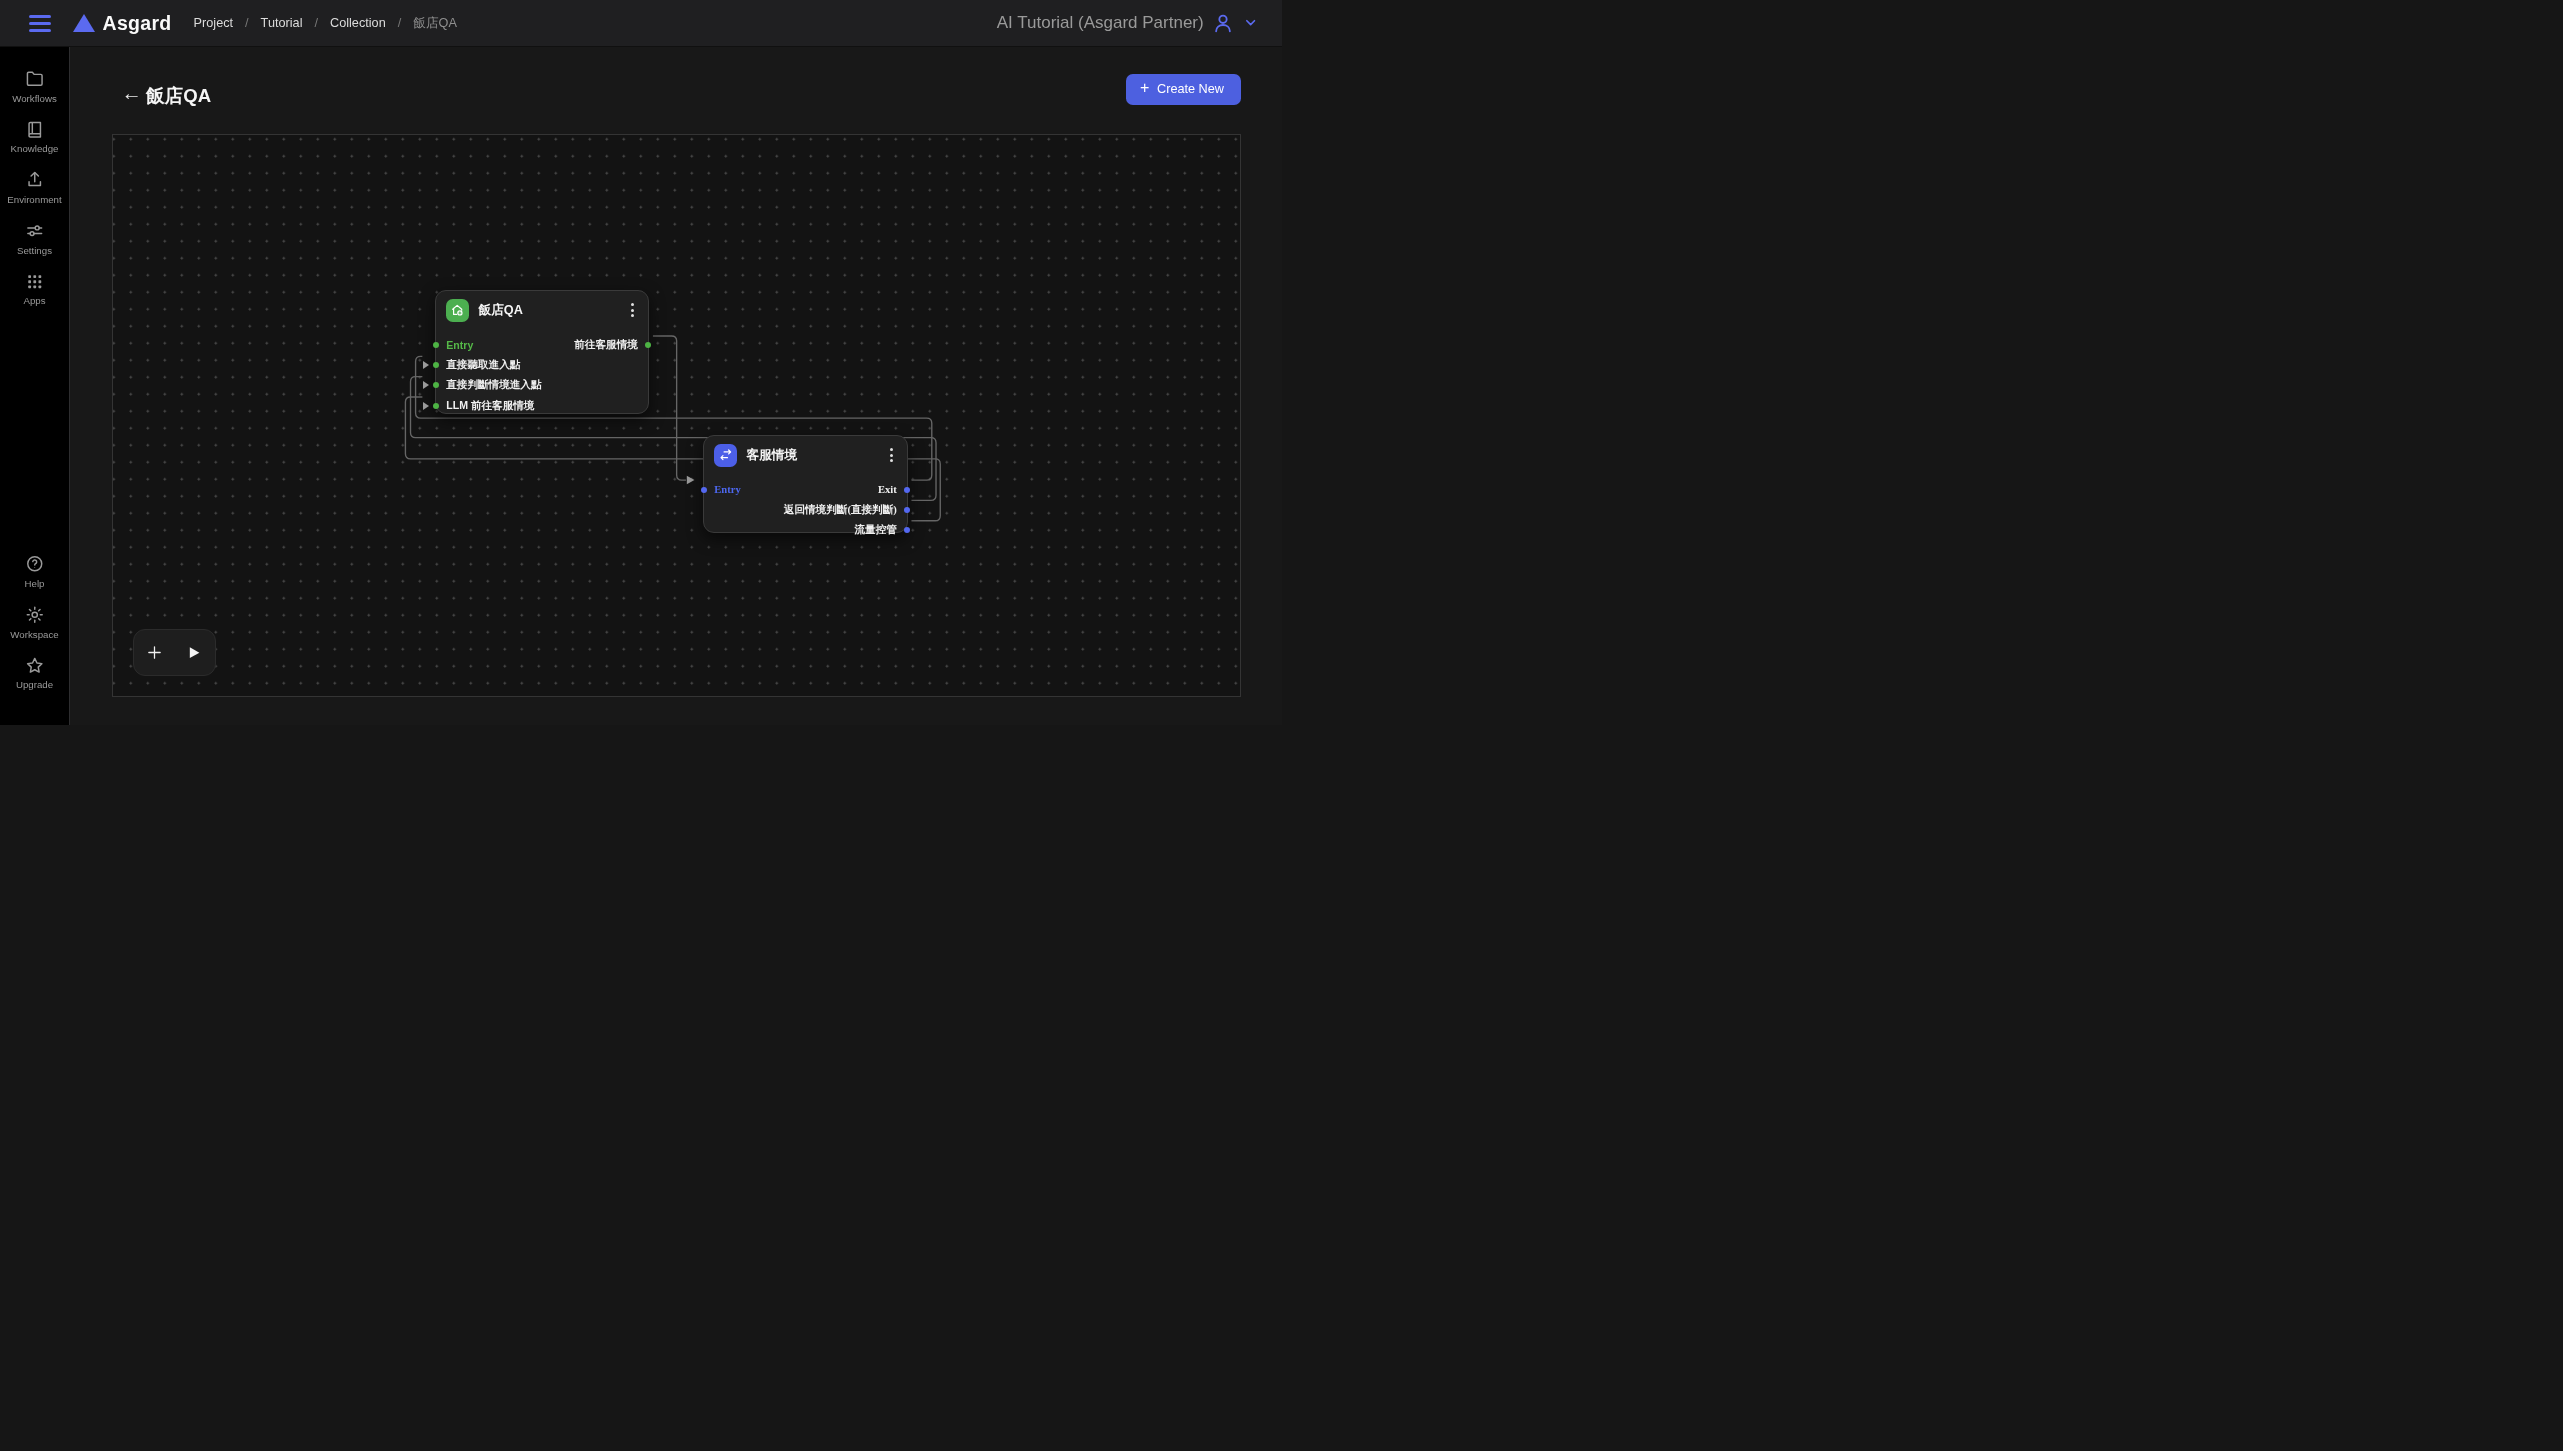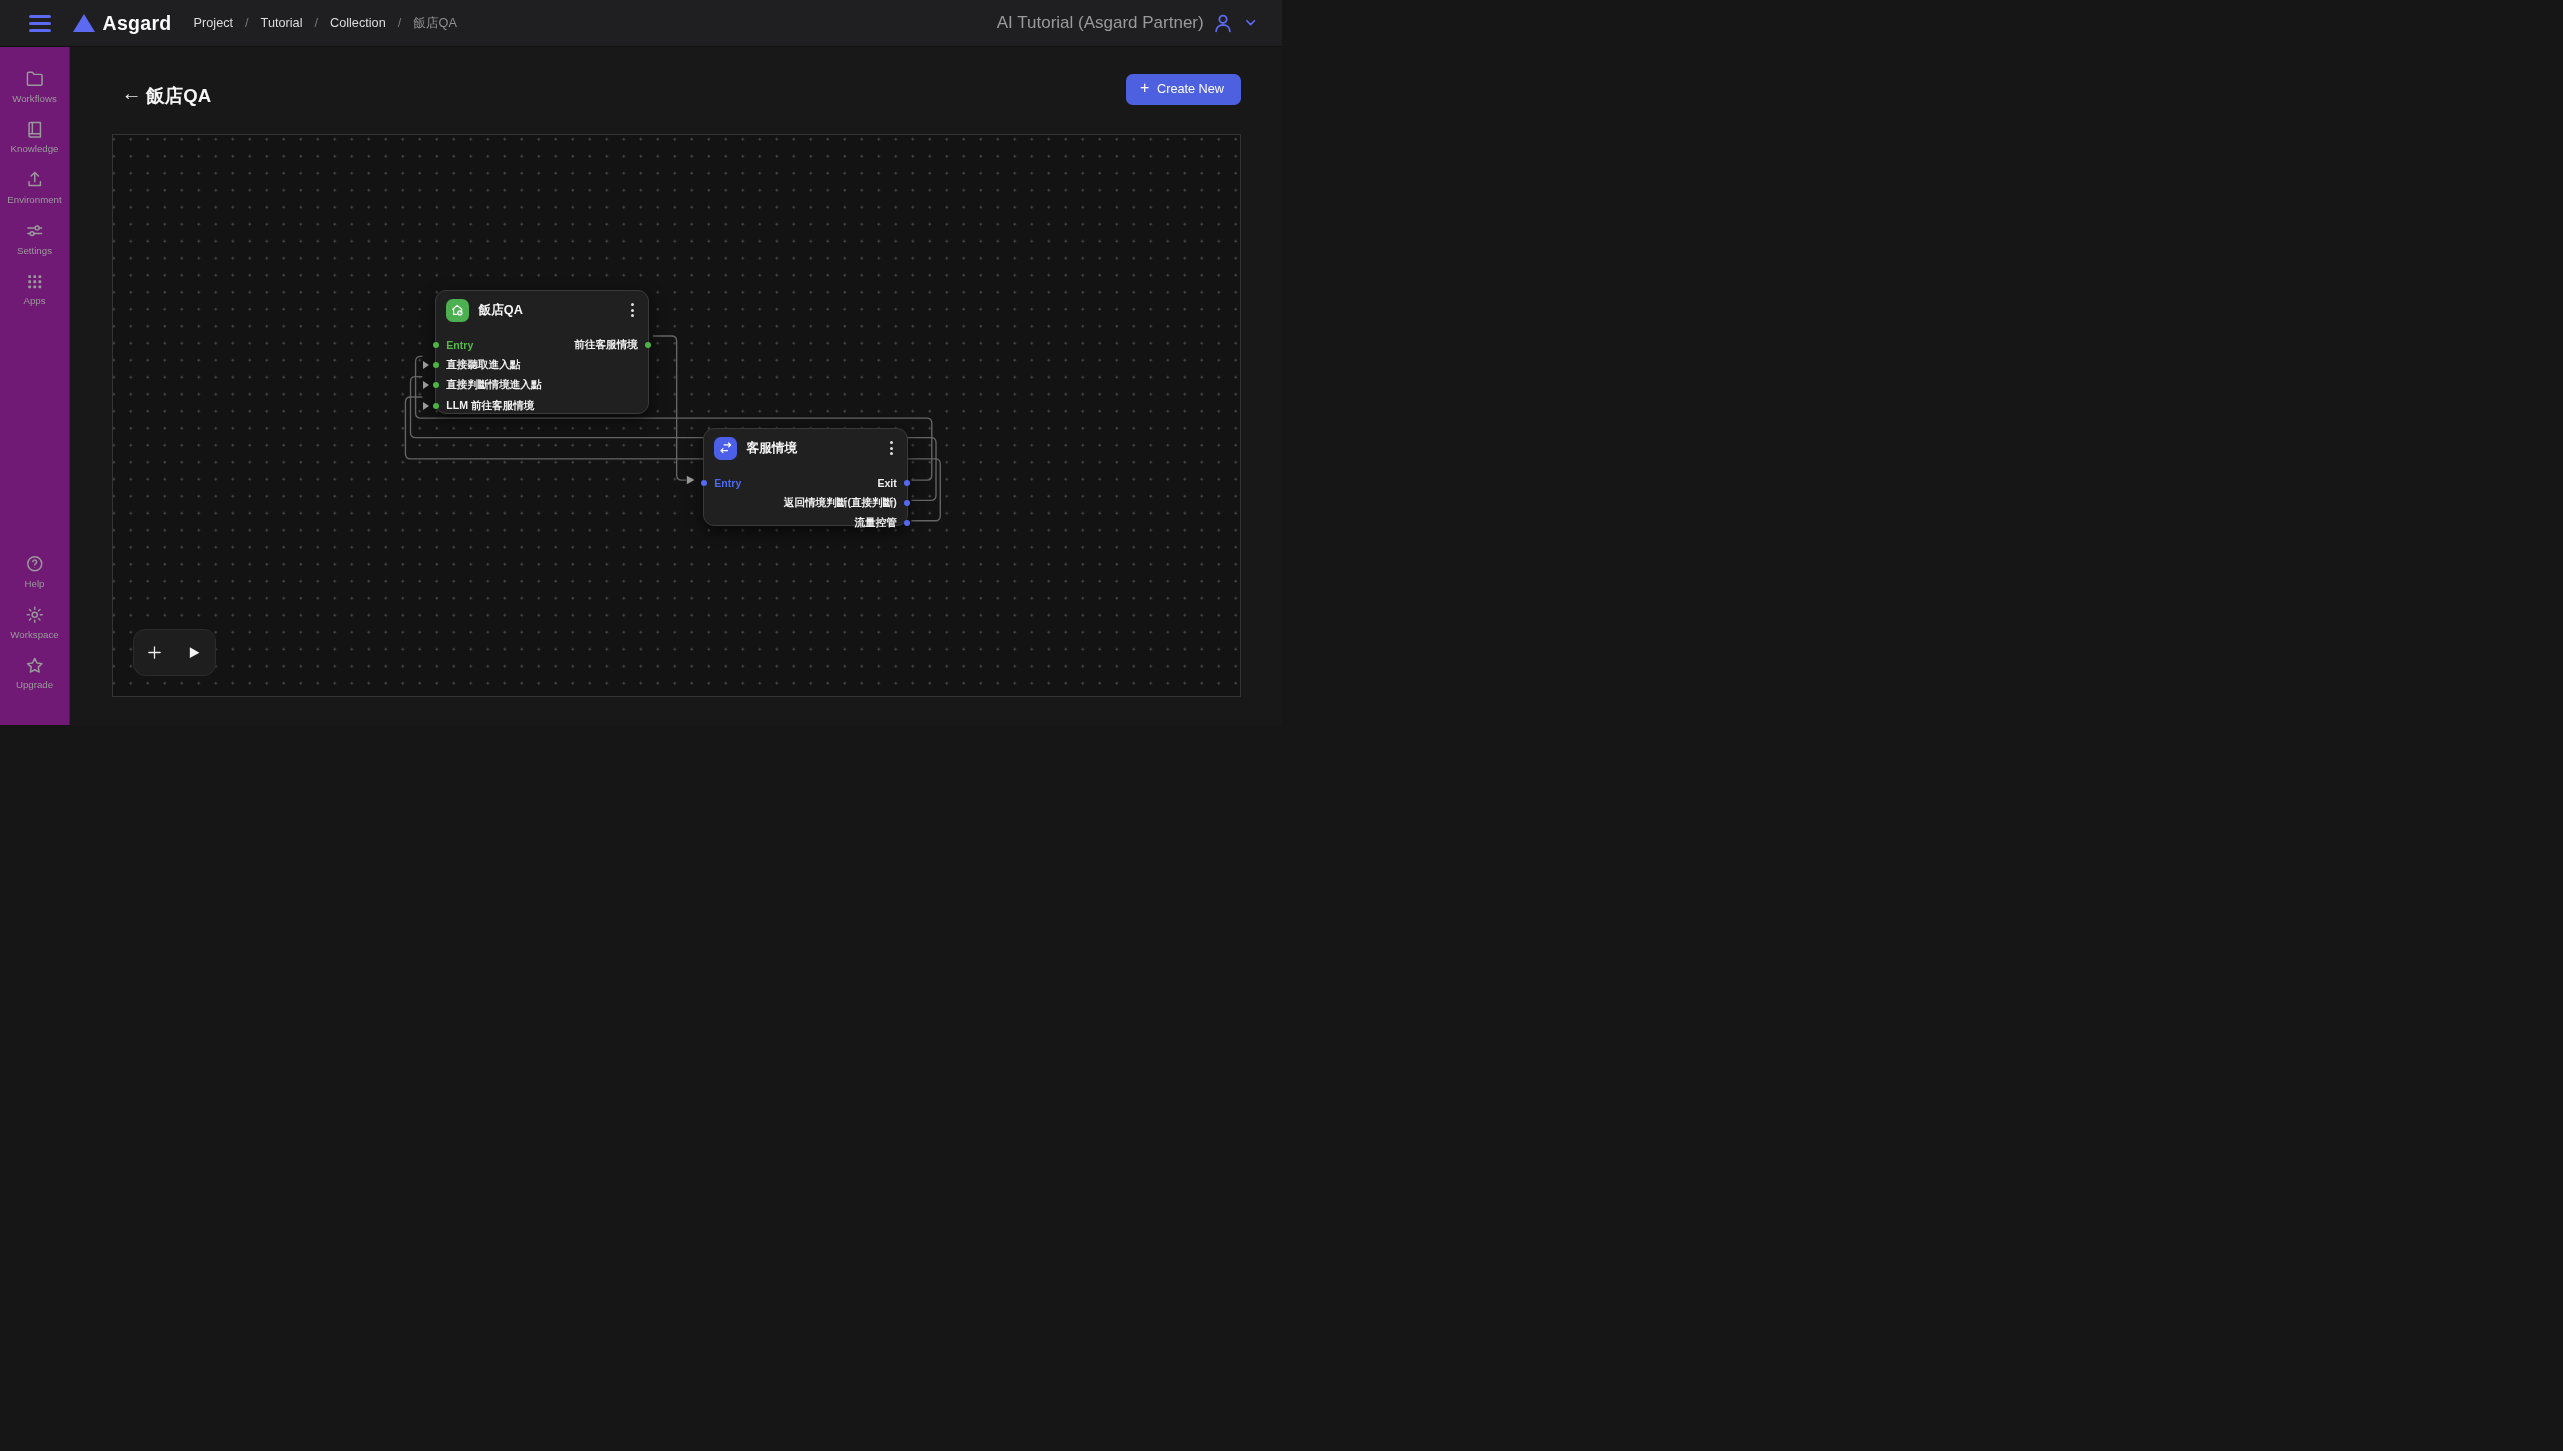--- a/index.html
+++ b/index.html
@@ -19,21 +19,21 @@
   .logo-text { color:#fafafa; font-size:19.5px; font-weight:700; letter-spacing:0.3px; }
   .breadcrumb { display:flex; align-items:center; gap:12px; margin-left:22px; font-size:12.7px; }
   .crumb { color:#dcdcdc; cursor:pointer; }
   .crumb-sep { color:#777; }
   .crumb.current { color:#8f8f8f; cursor:default; }
   .header-right { margin-left:auto; display:flex; align-items:center; gap:8.5px; margin-right:24px; }
   .account-label { color:#9a9a9a; font-size:17px; }
   .icon-btn { display:flex; align-items:center; cursor:pointer; }
 
   
-  .sidebar { position:absolute; left:0; top:47px; width:70px; height:678px; background:#701a75;
+  .sidebar { position:absolute; left:0; top:47px; width:70px; height:678px; background:#000000;
     border-right:0.8px solid #2d2d2f; display:flex; flex-direction:column; align-items:center;
     padding:22px 0 18.6px 0; z-index:20; }
   .side-item { display:flex; flex-direction:column; align-items:center; gap:4.2px; margin-bottom:16px;
     cursor:pointer; width:100%; }
   .side-item svg { display:block; }
   .side-label { color:#9a9a9a; font-size:9.7px; }
   .side-spacer { flex:1; }
 
   
   .main { position:absolute; left:70px; top:47px; width:1212px; height:678px; background:#181818; }
@@ -77,21 +77,21 @@
   .dot.left  { left:-3.4px; }
   .dot.right { right:-3.4px; }
   .dot.green { background:#4db344; }
   .dot.blue  { background:#5468f0; }
   .arrow-in { position:absolute; top:50%; left:-12.7px; transform:translateY(-50%);
     width:0; height:0; border-top:4.2px solid transparent; border-bottom:4.2px solid transparent;
     border-left:6.8px solid #9a9a9a; }
 
   
   #node-hotel { left:322px; top:155px; width:214px; height:124px; }
-  #node-cs    { left:590px; top:293px; width:205px; height:98px; }
+  #node-cs    { left:590px; top:300px; width:205px; height:98px;font-family:Liberation Serif, serif; }
 
   
   .canvas-controls { position:absolute; left:19.5px; top:494px; width:83px; height:47px;
     background:#1e1e1e; border:0.8px solid #2b2b2b; border-radius:12px; display:flex;
     align-items:center; justify-content:center; gap:18.6px; z-index:6; }
   .ctl { display:flex; align-items:center; justify-content:center; width:20.3px; height:20.3px;
     cursor:pointer; }
 </style>
 </head>
 <body>

